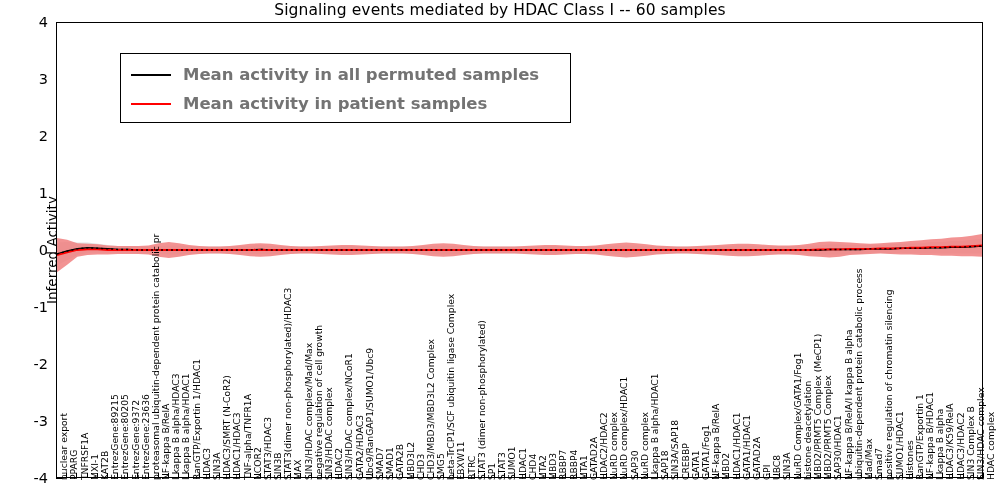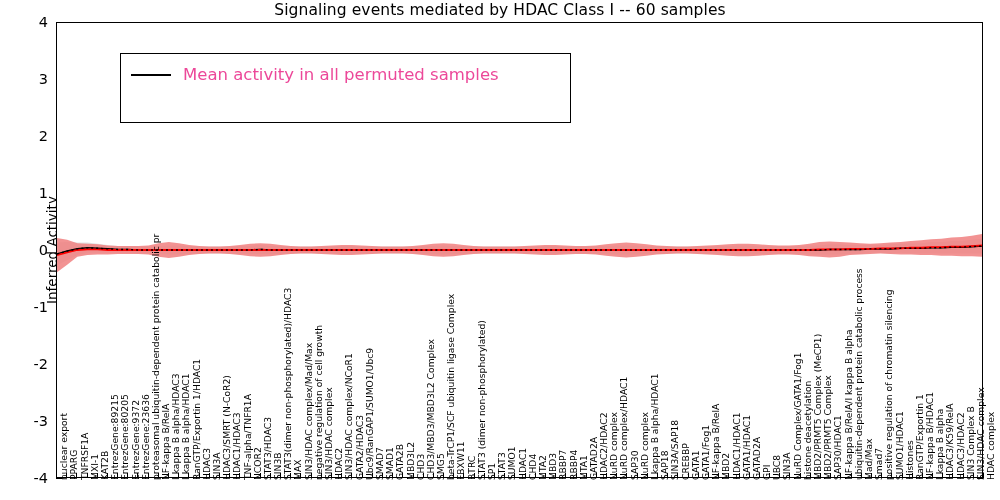--- a/index.html
+++ b/index.html
@@ -12,21 +12,21 @@
   .ytickwrap{position:absolute;left:0;top:0;width:1000px;height:500px;pointer-events:none;}
   .ytl{position:absolute;left:30px;transform:translateY(-50%);font-size:14.5px;color:#000;text-align:right;width:18px;}
   .ymark{position:absolute;left:50px;width:6px;height:1.2px;background:#000;}
   #ylabel{position:absolute;left:-48px;top:250px;width:200px;transform:translate(0,-50%) rotate(-90deg);transform-origin:center center;text-align:center;font-size:13.5px;color:#000;}
   #xlabel{position:absolute;left:0;top:481px;width:1000px;text-align:center;font-size:13.5px;color:#000;}
   
   #legend{position:absolute;left:63px;top:30px;width:451px;height:70px;border:1.2px solid #000;background:#fff;box-sizing:border-box;padding:6px 10px 0 10px;}
   .lgrow{display:flex;align-items:center;height:29px;}
   .lgline{width:40px;height:0;border-top:2.1px solid #000;margin-right:12px;}
   .lgline.red{border-top-color:#ff0000;}
-  .lgtxt{font-size:16.5px;color:#ec4899;white-space:nowrap;}
+  .lgtxt{font-size:16.5px;color:#737373;white-space:nowrap;font-weight:bold;}
   
   #xticks{position:absolute;left:56px;top:478px;width:927px;height:0;}
   .xt{position:absolute;top:2px;transform-origin:left top;transform:rotate(-90deg);font-size:9.2px;color:#000;white-space:nowrap;line-height:9.2px;}
   .xtm{position:absolute;top:-5px;width:1px;height:5px;background:#000;}
 </style>
 </head>
 <body>
 
 <div id="fig">
 
@@ -70,20 +70,24 @@
       <polygon id="patBand" fill="#f08080" fill-opacity="0.85" stroke="none" points="0,216.03 10.186813186813188,217.74 20.373626373626376,221.16 30.560439560439562,221.73 40.74725274725275,222.3 50.934065934065934,223.44 61.120879120879124,224.01 71.3076923076923,224.01 81.4945054945055,224.01 91.68131868131867,223.44 101.86813186813187,221.16 112.05494505494505,220.02 122.24175824175825,221.16 132.42857142857142,222.87 142.6153846153846,224.01 152.8021978021978,224.58 162.989010989011,224.58 173.17582417582418,224.01 183.36263736263734,222.87 193.54945054945057,221.73 203.73626373626374,221.16 213.92307692307693,221.73 224.1098901098901,222.87 234.2967032967033,224.01 244.4835164835165,224.58 254.6703296703297,224.58 264.85714285714283,224.01 275.04395604395603,223.44 285.2307692307692,222.87 295.4175824175824,222.87 305.6043956043956,223.44 315.7912087912088,224.01 325.978021978022,224.58 336.16483516483515,224.58 346.35164835164835,224.58 356.53846153846155,224.01 366.7252747252747,222.87 376.9120879120879,221.73 387.09890109890114,221.16 397.2857142857143,221.73 407.4725274725275,222.87 417.65934065934067,224.01 427.84615384615387,224.58 438.032967032967,224.58 448.2197802197802,224.58 458.4065934065934,224.58 468.5934065934066,224.01 478.78021978021985,223.44 488.967032967033,222.87 499.15384615384613,222.87 509.3406593406594,223.44 519.5274725274726,224.01 529.7142857142857,224.01 539.901098901099,223.44 550.0879120879121,222.3 560.2747252747253,221.16 570.4615384615385,220.59 580.6483516483516,221.16 590.8351648351648,222.3 601.021978021978,223.44 611.2087912087912,224.01 621.3956043956043,224.58 631.5824175824176,224.58 641.7692307692307,224.01 651.956043956044,223.44 662.1428571428571,222.87 672.3296703296703,222.3 682.5164835164836,221.73 692.7032967032967,221.73 702.8901098901099,222.3 713.0769230769231,222.87 723.2637362637363,223.44 733.4505494505494,223.44 743.6373626373627,222.87 753.8241758241758,221.73 764.010989010989,220.02 774.1978021978023,219.45 784.3846153846154,220.02 794.5714285714286,220.59 804.7582417582418,221.16 814.945054945055,221.73 825.131868131868,221.16 835.3186813186813,220.59 845.5054945054945,220.02 855.6923076923077,218.88 865.8791208791209,218.31 876.065934065934,217.17 886.2527472527473,216.6 896.4395604395604,215.46 906.6263736263736,214.89 916.8131868131868,213.75 927,212.04 927,234.84 916.8131868131868,234.26999999999998 906.6263736263736,234.26999999999998 896.4395604395604,233.70000000000002 886.2527472527473,233.70000000000002 876.065934065934,233.13 865.8791208791209,233.13 855.6923076923077,232.56 845.5054945054945,232.56 835.3186813186813,231.98999999999998 825.131868131868,231.42000000000002 814.945054945055,231.98999999999998 804.7582417582418,232.56 794.5714285714286,233.13 784.3846153846154,234.84 774.1978021978023,235.41 764.010989010989,234.84 753.8241758241758,234.26999999999998 743.6373626373627,233.13 733.4505494505494,232.56 723.2637362637363,232.56 713.0769230769231,233.13 702.8901098901099,233.70000000000002 692.7032967032967,234.26999999999998 682.5164835164836,234.26999999999998 672.3296703296703,233.70000000000002 662.1428571428571,233.13 651.956043956044,232.56 641.7692307692307,231.98999999999998 631.5824175824176,231.42000000000002 621.3956043956043,231.42000000000002 611.2087912087912,231.98999999999998 601.021978021978,232.56 590.8351648351648,233.70000000000002 580.6483516483516,234.84 570.4615384615385,235.41 560.2747252747253,234.84 550.0879120879121,233.70000000000002 539.901098901099,232.56 529.7142857142857,231.98999999999998 519.5274725274726,231.98999999999998 509.3406593406594,232.56 499.15384615384613,233.13 488.967032967033,233.13 478.78021978021985,232.56 468.5934065934066,231.98999999999998 458.4065934065934,231.42000000000002 448.2197802197802,231.42000000000002 438.032967032967,231.42000000000002 427.84615384615387,231.42000000000002 417.65934065934067,231.98999999999998 407.4725274725275,233.13 397.2857142857143,234.26999999999998 387.09890109890114,234.84 376.9120879120879,234.26999999999998 366.7252747252747,233.13 356.53846153846155,231.98999999999998 346.35164835164835,231.42000000000002 336.16483516483515,231.42000000000002 325.978021978022,231.42000000000002 315.7912087912088,231.98999999999998 305.6043956043956,232.56 295.4175824175824,233.13 285.2307692307692,233.13 275.04395604395603,232.56 264.85714285714283,231.98999999999998 254.6703296703297,231.42000000000002 244.4835164835165,231.42000000000002 234.2967032967033,231.98999999999998 224.1098901098901,233.13 213.92307692307693,234.26999999999998 203.73626373626374,234.84 193.54945054945057,234.26999999999998 183.36263736263734,233.13 173.17582417582418,231.98999999999998 162.989010989011,231.42000000000002 152.8021978021978,231.42000000000002 142.6153846153846,231.98999999999998 132.42857142857142,233.13 122.24175824175825,234.84 112.05494505494505,235.98000000000002 101.86813186813187,234.84 91.68131868131867,232.56 81.4945054945055,231.98999999999998 71.3076923076923,231.98999999999998 61.120879120879124,231.98999999999998 50.934065934065934,232.56 40.74725274725275,232.56 30.560439560439562,233.13 20.373626373626376,234.84 10.186813186813188,242.82 0,250.23000000000002"></polygon>
       <polyline id="permLine" fill="none" stroke="#000000" stroke-width="1.6" points="0,231.98999999999998 10.186813186813188,229.14000000000001 20.373626373626376,226.86 30.560439560439562,225.72 40.74725274725275,226.29 50.934065934065934,226.86 61.120879120879124,227.43 71.3076923076923,227.43 81.4945054945055,228 91.68131868131867,228 101.86813186813187,228 112.05494505494505,228 122.24175824175825,228 132.42857142857142,228 142.6153846153846,228 152.8021978021978,228 162.989010989011,228 173.17582417582418,228 183.36263736263734,228 193.54945054945057,228 203.73626373626374,227.43 213.92307692307693,228 224.1098901098901,228 234.2967032967033,228 244.4835164835165,228 254.6703296703297,228 264.85714285714283,228 275.04395604395603,228 285.2307692307692,228 295.4175824175824,228 305.6043956043956,228 315.7912087912088,228 325.978021978022,228 336.16483516483515,228 346.35164835164835,228 356.53846153846155,228 366.7252747252747,228 376.9120879120879,228 387.09890109890114,228 397.2857142857143,228 407.4725274725275,228 417.65934065934067,228 427.84615384615387,228 438.032967032967,228 448.2197802197802,228 458.4065934065934,228 468.5934065934066,228 478.78021978021985,228 488.967032967033,228 499.15384615384613,228 509.3406593406594,228 519.5274725274726,228 529.7142857142857,228 539.901098901099,228 550.0879120879121,228 560.2747252747253,228 570.4615384615385,228 580.6483516483516,228 590.8351648351648,228 601.021978021978,228 611.2087912087912,228 621.3956043956043,228 631.5824175824176,228 641.7692307692307,228 651.956043956044,228 662.1428571428571,228 672.3296703296703,228 682.5164835164836,228 692.7032967032967,228 702.8901098901099,228 713.0769230769231,228 723.2637362637363,228 733.4505494505494,228 743.6373626373627,228 753.8241758241758,228 764.010989010989,228 774.1978021978023,227.43 784.3846153846154,227.43 794.5714285714286,227.43 804.7582417582418,227.43 814.945054945055,226.86 825.131868131868,226.86 835.3186813186813,226.86 845.5054945054945,226.29 855.6923076923077,226.29 865.8791208791209,226.29 876.065934065934,225.72 886.2527472527473,225.72 896.4395604395604,225.15 906.6263736263736,225.15 916.8131868131868,224.58 927,224.01"></polyline>
       <polyline id="patLine" fill="none" stroke="#ff0000" stroke-width="1.8" points="0,233.13 10.186813186813188,230.28 20.373626373626376,228 30.560439560439562,227.43 40.74725274725275,227.43 50.934065934065934,228 61.120879120879124,228 71.3076923076923,228 81.4945054945055,228 91.68131868131867,228 101.86813186813187,228 112.05494505494505,228 122.24175824175825,228 132.42857142857142,228 142.6153846153846,228 152.8021978021978,228 162.989010989011,228 173.17582417582418,228 183.36263736263734,228 193.54945054945057,228 203.73626373626374,228 213.92307692307693,228 224.1098901098901,228 234.2967032967033,228 244.4835164835165,228 254.6703296703297,228 264.85714285714283,228 275.04395604395603,228 285.2307692307692,228 295.4175824175824,228 305.6043956043956,228 315.7912087912088,228 325.978021978022,228 336.16483516483515,228 346.35164835164835,228 356.53846153846155,228 366.7252747252747,228 376.9120879120879,228 387.09890109890114,228 397.2857142857143,228 407.4725274725275,228 417.65934065934067,228 427.84615384615387,228 438.032967032967,228 448.2197802197802,228 458.4065934065934,228 468.5934065934066,228 478.78021978021985,228 488.967032967033,228 499.15384615384613,228 509.3406593406594,228 519.5274725274726,228 529.7142857142857,228 539.901098901099,228 550.0879120879121,228 560.2747252747253,228 570.4615384615385,228 580.6483516483516,228 590.8351648351648,228 601.021978021978,228 611.2087912087912,228 621.3956043956043,228 631.5824175824176,228 641.7692307692307,228 651.956043956044,228 662.1428571428571,228 672.3296703296703,228 682.5164835164836,228 692.7032967032967,228 702.8901098901099,228 713.0769230769231,228 723.2637362637363,228 733.4505494505494,228 743.6373626373627,228 753.8241758241758,228 764.010989010989,227.43 774.1978021978023,227.43 784.3846153846154,227.43 794.5714285714286,226.86 804.7582417582418,226.86 814.945054945055,226.86 825.131868131868,226.29 835.3186813186813,226.29 845.5054945054945,226.29 855.6923076923077,225.72 865.8791208791209,225.72 876.065934065934,225.15 886.2527472527473,225.15 896.4395604395604,224.58 906.6263736263736,224.58 916.8131868131868,224.01 927,223.44"></polyline>
       <polyline id="permDot" fill="none" stroke="#000000" stroke-width="1.4" stroke-dasharray="2,3" points="0,231.98999999999998 10.186813186813188,229.14000000000001 20.373626373626376,226.86 30.560439560439562,225.72 40.74725274725275,226.29 50.934065934065934,226.86 61.120879120879124,227.43 71.3076923076923,227.43 81.4945054945055,228 91.68131868131867,228 101.86813186813187,228 112.05494505494505,228 122.24175824175825,228 132.42857142857142,228 142.6153846153846,228 152.8021978021978,228 162.989010989011,228 173.17582417582418,228 183.36263736263734,228 193.54945054945057,228 203.73626373626374,227.43 213.92307692307693,228 224.1098901098901,228 234.2967032967033,228 244.4835164835165,228 254.6703296703297,228 264.85714285714283,228 275.04395604395603,228 285.2307692307692,228 295.4175824175824,228 305.6043956043956,228 315.7912087912088,228 325.978021978022,228 336.16483516483515,228 346.35164835164835,228 356.53846153846155,228 366.7252747252747,228 376.9120879120879,228 387.09890109890114,228 397.2857142857143,228 407.4725274725275,228 417.65934065934067,228 427.84615384615387,228 438.032967032967,228 448.2197802197802,228 458.4065934065934,228 468.5934065934066,228 478.78021978021985,228 488.967032967033,228 499.15384615384613,228 509.3406593406594,228 519.5274725274726,228 529.7142857142857,228 539.901098901099,228 550.0879120879121,228 560.2747252747253,228 570.4615384615385,228 580.6483516483516,228 590.8351648351648,228 601.021978021978,228 611.2087912087912,228 621.3956043956043,228 631.5824175824176,228 641.7692307692307,228 651.956043956044,228 662.1428571428571,228 672.3296703296703,228 682.5164835164836,228 692.7032967032967,228 702.8901098901099,228 713.0769230769231,228 723.2637362637363,228 733.4505494505494,228 743.6373626373627,228 753.8241758241758,228 764.010989010989,228 774.1978021978023,227.43 784.3846153846154,227.43 794.5714285714286,227.43 804.7582417582418,227.43 814.945054945055,226.86 825.131868131868,226.86 835.3186813186813,226.86 845.5054945054945,226.29 855.6923076923077,226.29 865.8791208791209,226.29 876.065934065934,225.72 886.2527472527473,225.72 896.4395604395604,225.15 906.6263736263736,225.15 916.8131868131868,224.58 927,224.01"></polyline>
     </svg>
 
     <div id="legend">
       <div class="lgrow">
         <span class="lgline"></span>
         <span class="lgtxt">Mean activity in all permuted samples</span>
+      </div>
+      <div class="lgrow">
+        <span class="lgline red"></span>
+        <span class="lgtxt">Mean activity in patient samples</span>
       </div>
     </div>
   </div>
 
   <div id="xticks">
       <div class="xt" style="left: 3.2px;">nuclear export</div>
       <div class="xtm" style="left: 0px;"></div>
       <div class="xt" style="left: 13.3868px;">PPARG</div>
       <div class="xtm" style="left: 10.1868px;"></div>
       <div class="xt" style="left: 23.5736px;">TNFRSF1A</div>

